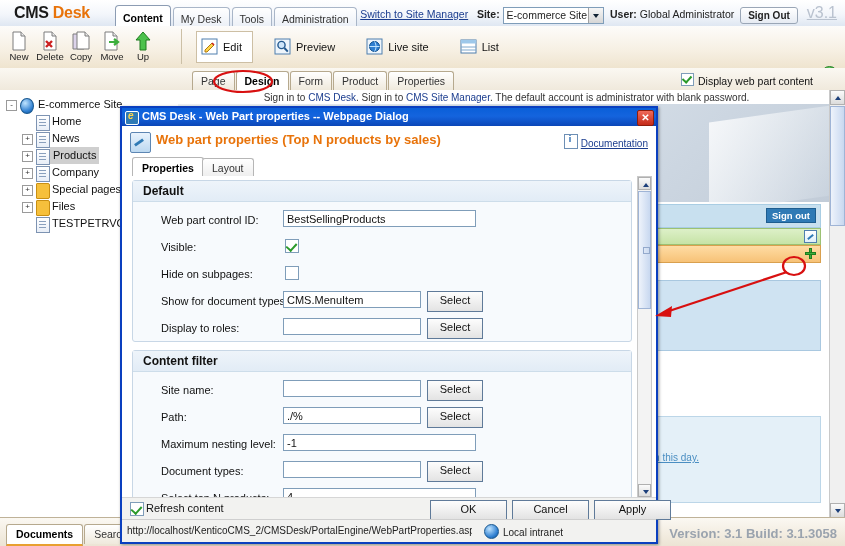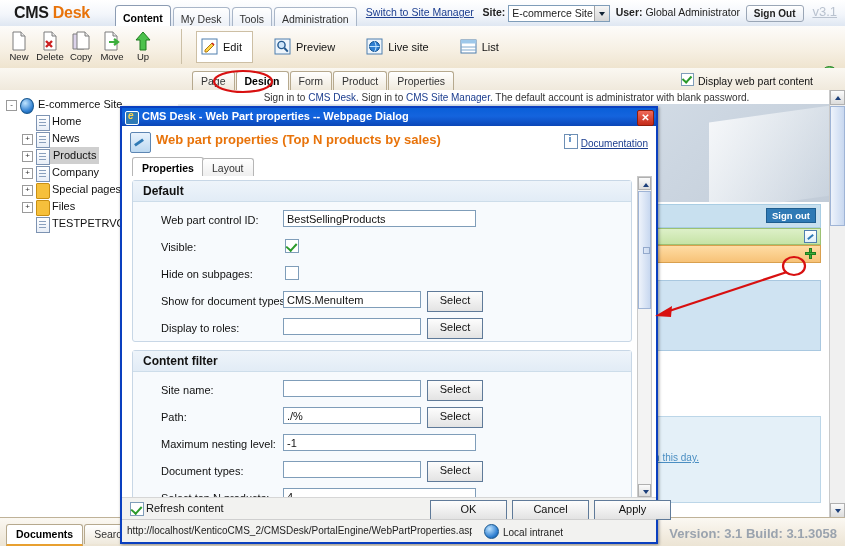--- a/index.html
+++ b/index.html
@@ -31,21 +31,21 @@
   .hdr-right b{font-weight:bold;}
   .selbox{display:inline-block;border:1px solid #7f9db9;background:#fff;height:15px;line-height:15px;
           padding:0 16px 0 3px;font-size:10.5px;position:relative;vertical-align:middle;}
   .selbox .arw{position:absolute;right:0;top:0;width:14px;height:15px;
                background:linear-gradient(to bottom,#f6f6f6,#d6d6d6);border-left:1px solid #a0a0a0;}
   .selbox .arw:after{content:"";position:absolute;left:4px;top:6px;border-left:3px solid transparent;
                border-right:3px solid transparent;border-top:4px solid #123;}
   .signout{display:inline-block;border:1px solid #9aa6b6;border-radius:3px;
            background:linear-gradient(to bottom,#ffffff,#e6ebf3);font-weight:bold;font-size:10px;
            padding:2px 7px;vertical-align:middle;color:#222;}
-  .ver{color:#b9c2cf;font-size:13px;margin-left:6px;text-decoration:underline;}
+  .ver{color:#b9c2cf;font-size:16px;margin-left:6px;text-decoration:underline;}
 
   
   .tbar{position:absolute;left:0;top:26px;width:845px;height:42px;
         background:linear-gradient(to bottom,#fdfcfa 0%,#f6efe2 60%,#efe4cf 100%);
         border-bottom:1px solid #c9bb9e;}
   .tbar-left{position:absolute;left:4px;top:2px;width:176px;height:38px;}
   .tbtn{float:left;width:28px;height:37px;margin-right:1px;text-align:center;
         border:1px solid transparent;}
   .tbtn .ic{height:20px;margin-top:2px;position:relative;}
   .tbtn .lb{font-size:9.5px;color:#222;line-height:10px;margin-top:1px;}

